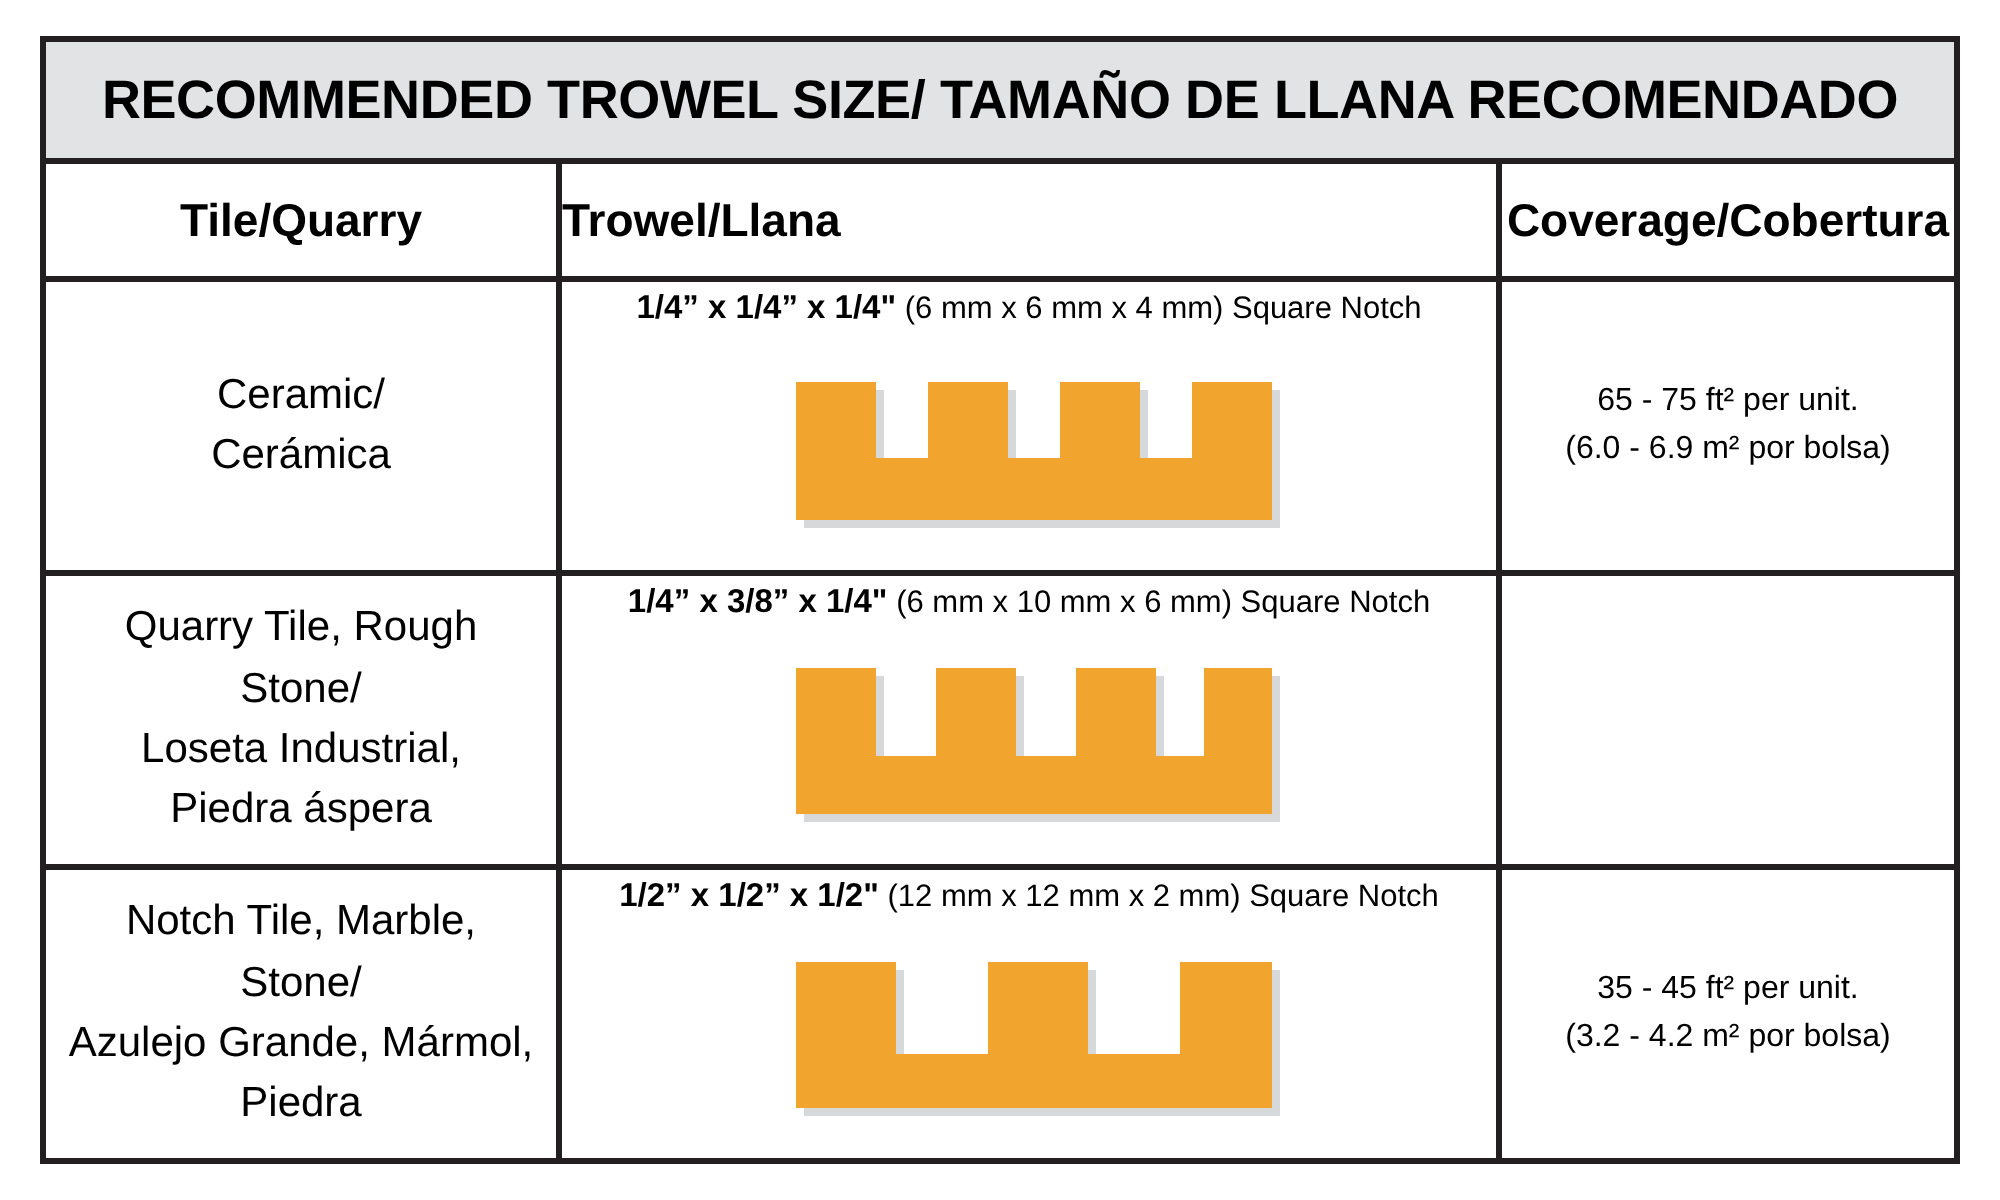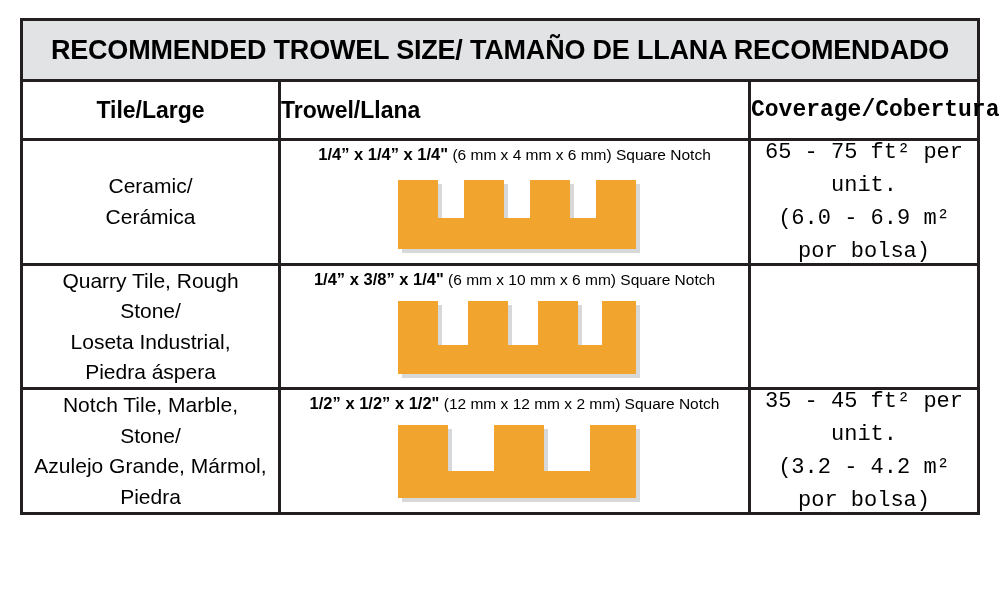--- a/index.html
+++ b/index.html
@@ -13,21 +13,21 @@
     font-family: "Liberation Sans", sans-serif;
     color: #000000;
     overflow: hidden;
   }
 
   .table-wrap {
     position: absolute;
     left: 20px;
     top: 18px;
     width: 960px;
-    height: 497px;
+    height: 564px;
     border: 3px solid #231f20;
     box-sizing: border-box;
     display: flex;
     flex-direction: column;
   }
 
   
   .title-row {
     background: #e2e3e4;
     border-bottom: 3px solid #231f20;
@@ -47,21 +47,21 @@
 
   
   .header-row {
     display: flex;
     height: 56px;
     border-bottom: 3px solid #231f20;
     flex: 0 0 auto;
   }
   .col-tile   { width: 258px; flex: 0 0 258px; }
   .col-trowel { width: 470px; flex: 0 0 470px; }
-  .col-cov    { flex: 1 1 auto; font-family: Liberation Mono, monospace; }
+  .col-cov    { flex: 1 1 auto; }
 
   .header-row .cell {
     display: flex;
     align-items: center;
     justify-content: center;
     font-size: 23px;
     font-weight: bold;
     box-sizing: border-box;
   }
   .header-row .col-tile,
@@ -92,21 +92,21 @@
   }
 
   .tile-text {
     font-size: 21px;
     line-height: 1.45;
     text-align: center;
     white-space: pre-line;
   }
 
   .cov-text {
-    font-size: 22px;
+    font-size: 16px;
     line-height: 1.5;
     text-align: center;
     white-space: pre-line;
   }
 
   
   .col-trowel.cell {
     justify-content: flex-start;
   }
   .notch-label {
@@ -129,34 +129,34 @@
 </head>
 <body>
 
 <div class="table-wrap">
 
   <div class="title-row">
     <div class="title-text">RECOMMENDED TROWEL SIZE/ TAMAÑO DE LLANA RECOMENDADO</div>
   </div>
 
   <div class="header-row">
-    <div class="cell col-tile">Tile/Large</div>
+    <div class="cell col-tile">Tile/Quarry</div>
     <div class="cell col-trowel">Trowel/Llana</div>
     <div class="cell col-cov">Coverage/Cobertura</div>
   </div>
 
   <div class="body-row">
     <div class="cell col-tile">
       <div class="tile-text">Ceramic/
 Cerámica</div>
     </div>
     <div class="cell col-trowel">
       <div class="notch-label">
         <b>1/4” x 1/4” x 1/4"</b>
-        <span>(6 mm x 4 mm x 6 mm) Square Notch</span>
+        <span>(6 mm x 6 mm x 4 mm) Square Notch</span>
       </div>
       <div class="notch-fig">
         <svg width="250" height="85" viewBox="0 0 250 85" aria-hidden="true">
           <path d="M8 8 H48 V46 H74 V8 H114 V46 H140 V8 H180 V46 H206 V8 H246 V77 H8 Z" fill="#D7D8D9" transform="translate(4,4)"></path>
           <path d="M8 8 H48 V46 H74 V8 H114 V46 H140 V8 H180 V46 H206 V8 H246 V77 H8 Z" fill="#F2A52E"></path>
         </svg>
       </div>
     </div>
     <div class="cell col-cov">
       <div class="cov-text">65 - 75 ft² per unit.

